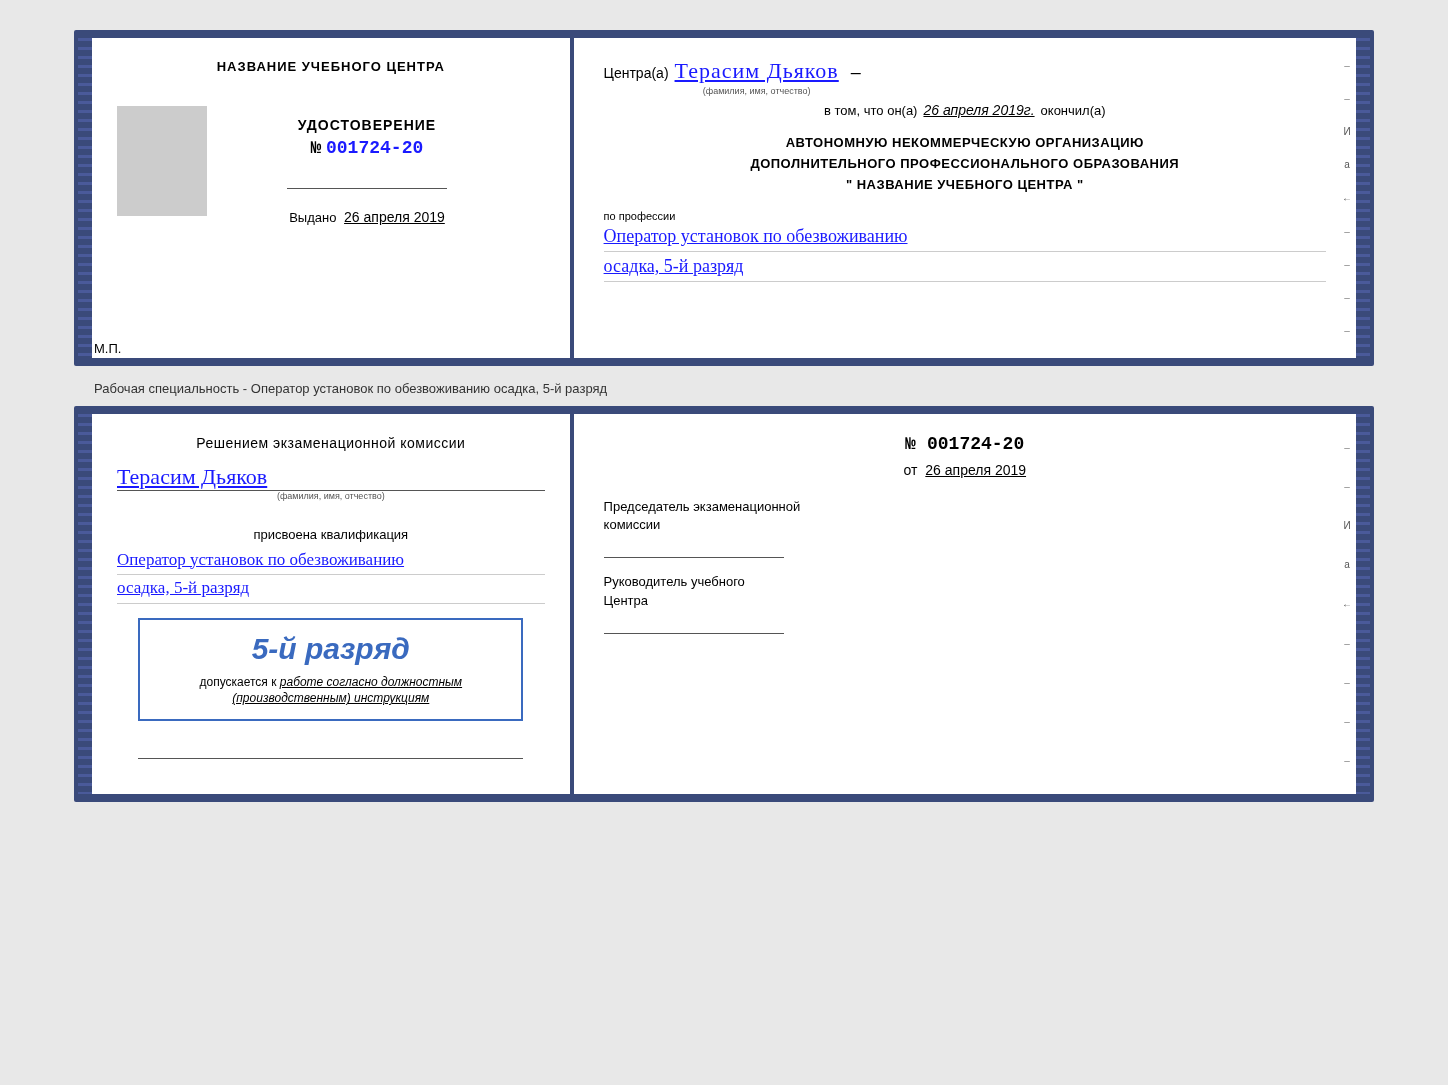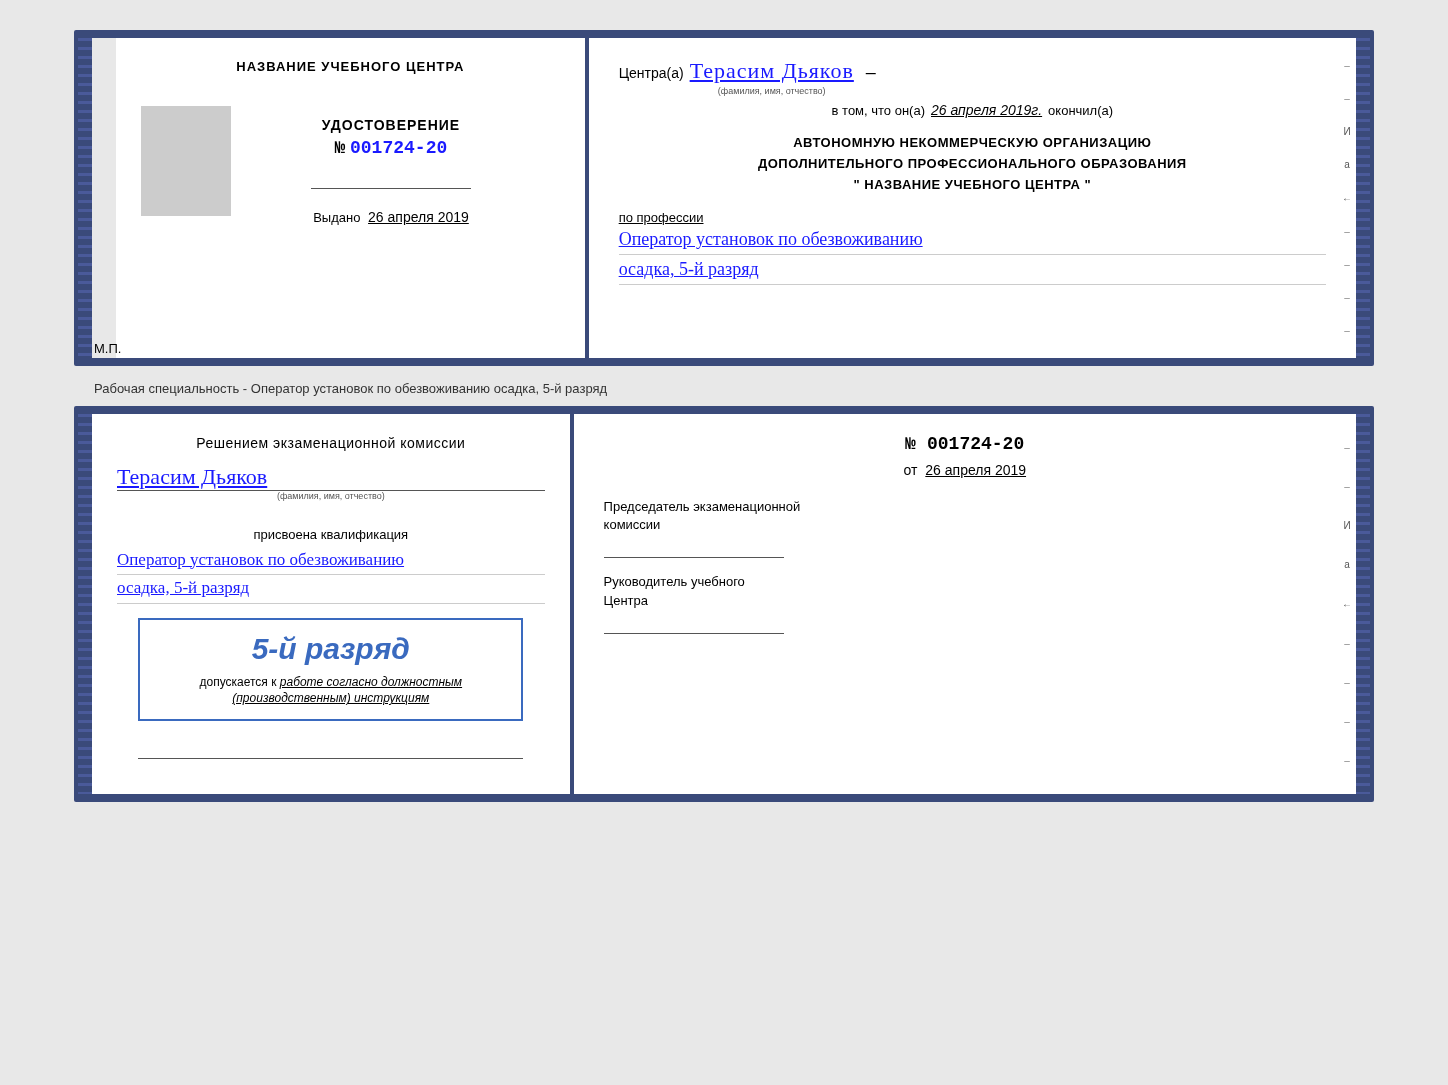--- a/index.html
+++ b/index.html
@@ -90,23 +90,22 @@
     .org-block {
       font-size: 13px;
       text-align: center;
       margin: 15px 0;
       line-height: 1.6;
       font-weight: bold;
       letter-spacing: 0.5px;
     }
 
     .profession-label {
-      font-size: 13px;
+      font-size: 11px;
       margin-bottom: 4px;
-      text-decoration: underline;
     }
 
     .profession-value {
       font-family: 'Georgia', serif;
       font-size: 18px;
       color: #1a1aff;
       text-decoration: underline;
       display: block;
       margin-bottom: 4px;
       border-bottom: 1px solid #ccc;
@@ -277,21 +276,21 @@
 <body>
 
 <div class="page-container">
 
   <div class="doc-wrapper">
     <div class="border-top-deco"></div>
     <div style="display:flex; border-left: 4px solid #3a4a7a; border-right: 4px solid #3a4a7a;">
       <div class="left-border-deco"></div>
       <div class="inner-content">
 
-        <div class="doc-left" style="min-height: 320px; margin-left: 24px;">
+        <div class="doc-left" style="min-height: 320px;">
           <div class="school-name-top">НАЗВАНИЕ УЧЕБНОГО ЦЕНТРА</div>
 
           <div style="display:flex; flex-direction:column; align-items:center; margin-bottom:15px; width:100%;">
             <div style="display:flex; align-items:center; gap:80px; width:100%;">
               <div class="photo-placeholder"></div>
               <div style="text-align:center;">
                 <div class="cert-label">УДОСТОВЕРЕНИЕ</div>
                 <div class="cert-number">
                   <span>№</span>
                   <span style="font-family:'Courier New',monospace; font-size:18px; color:#1a1aff;">001724-20</span>

